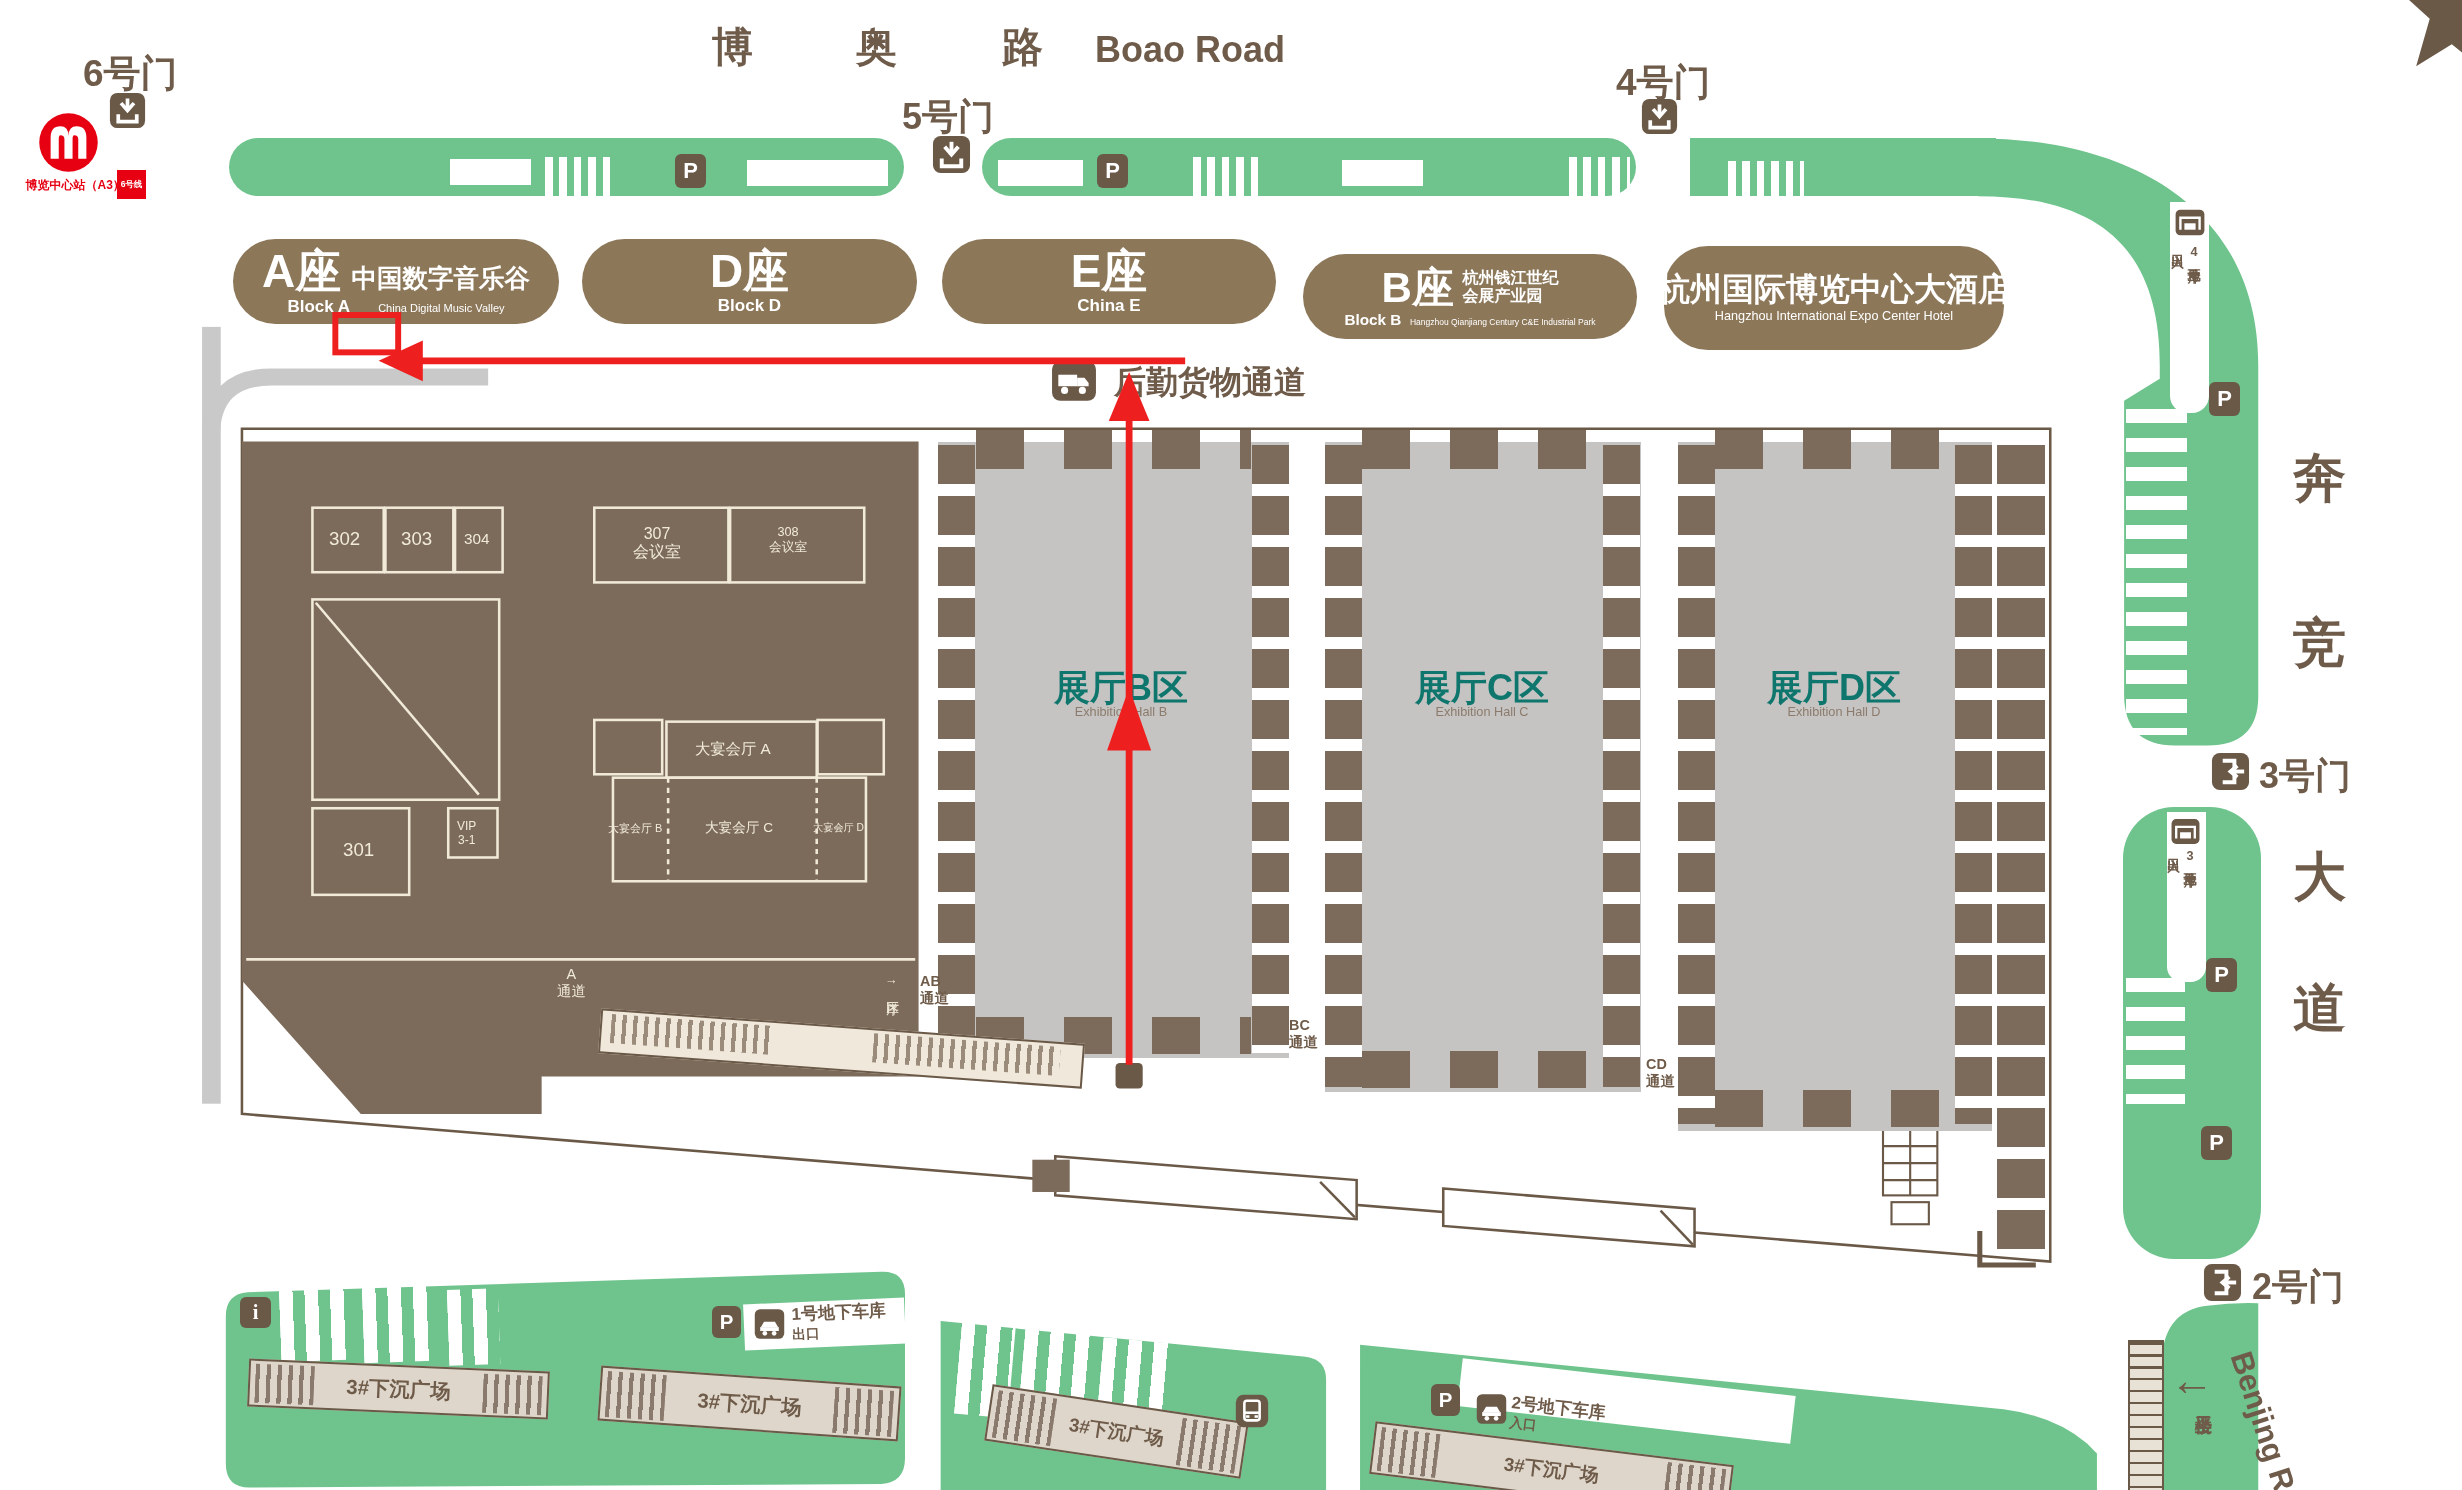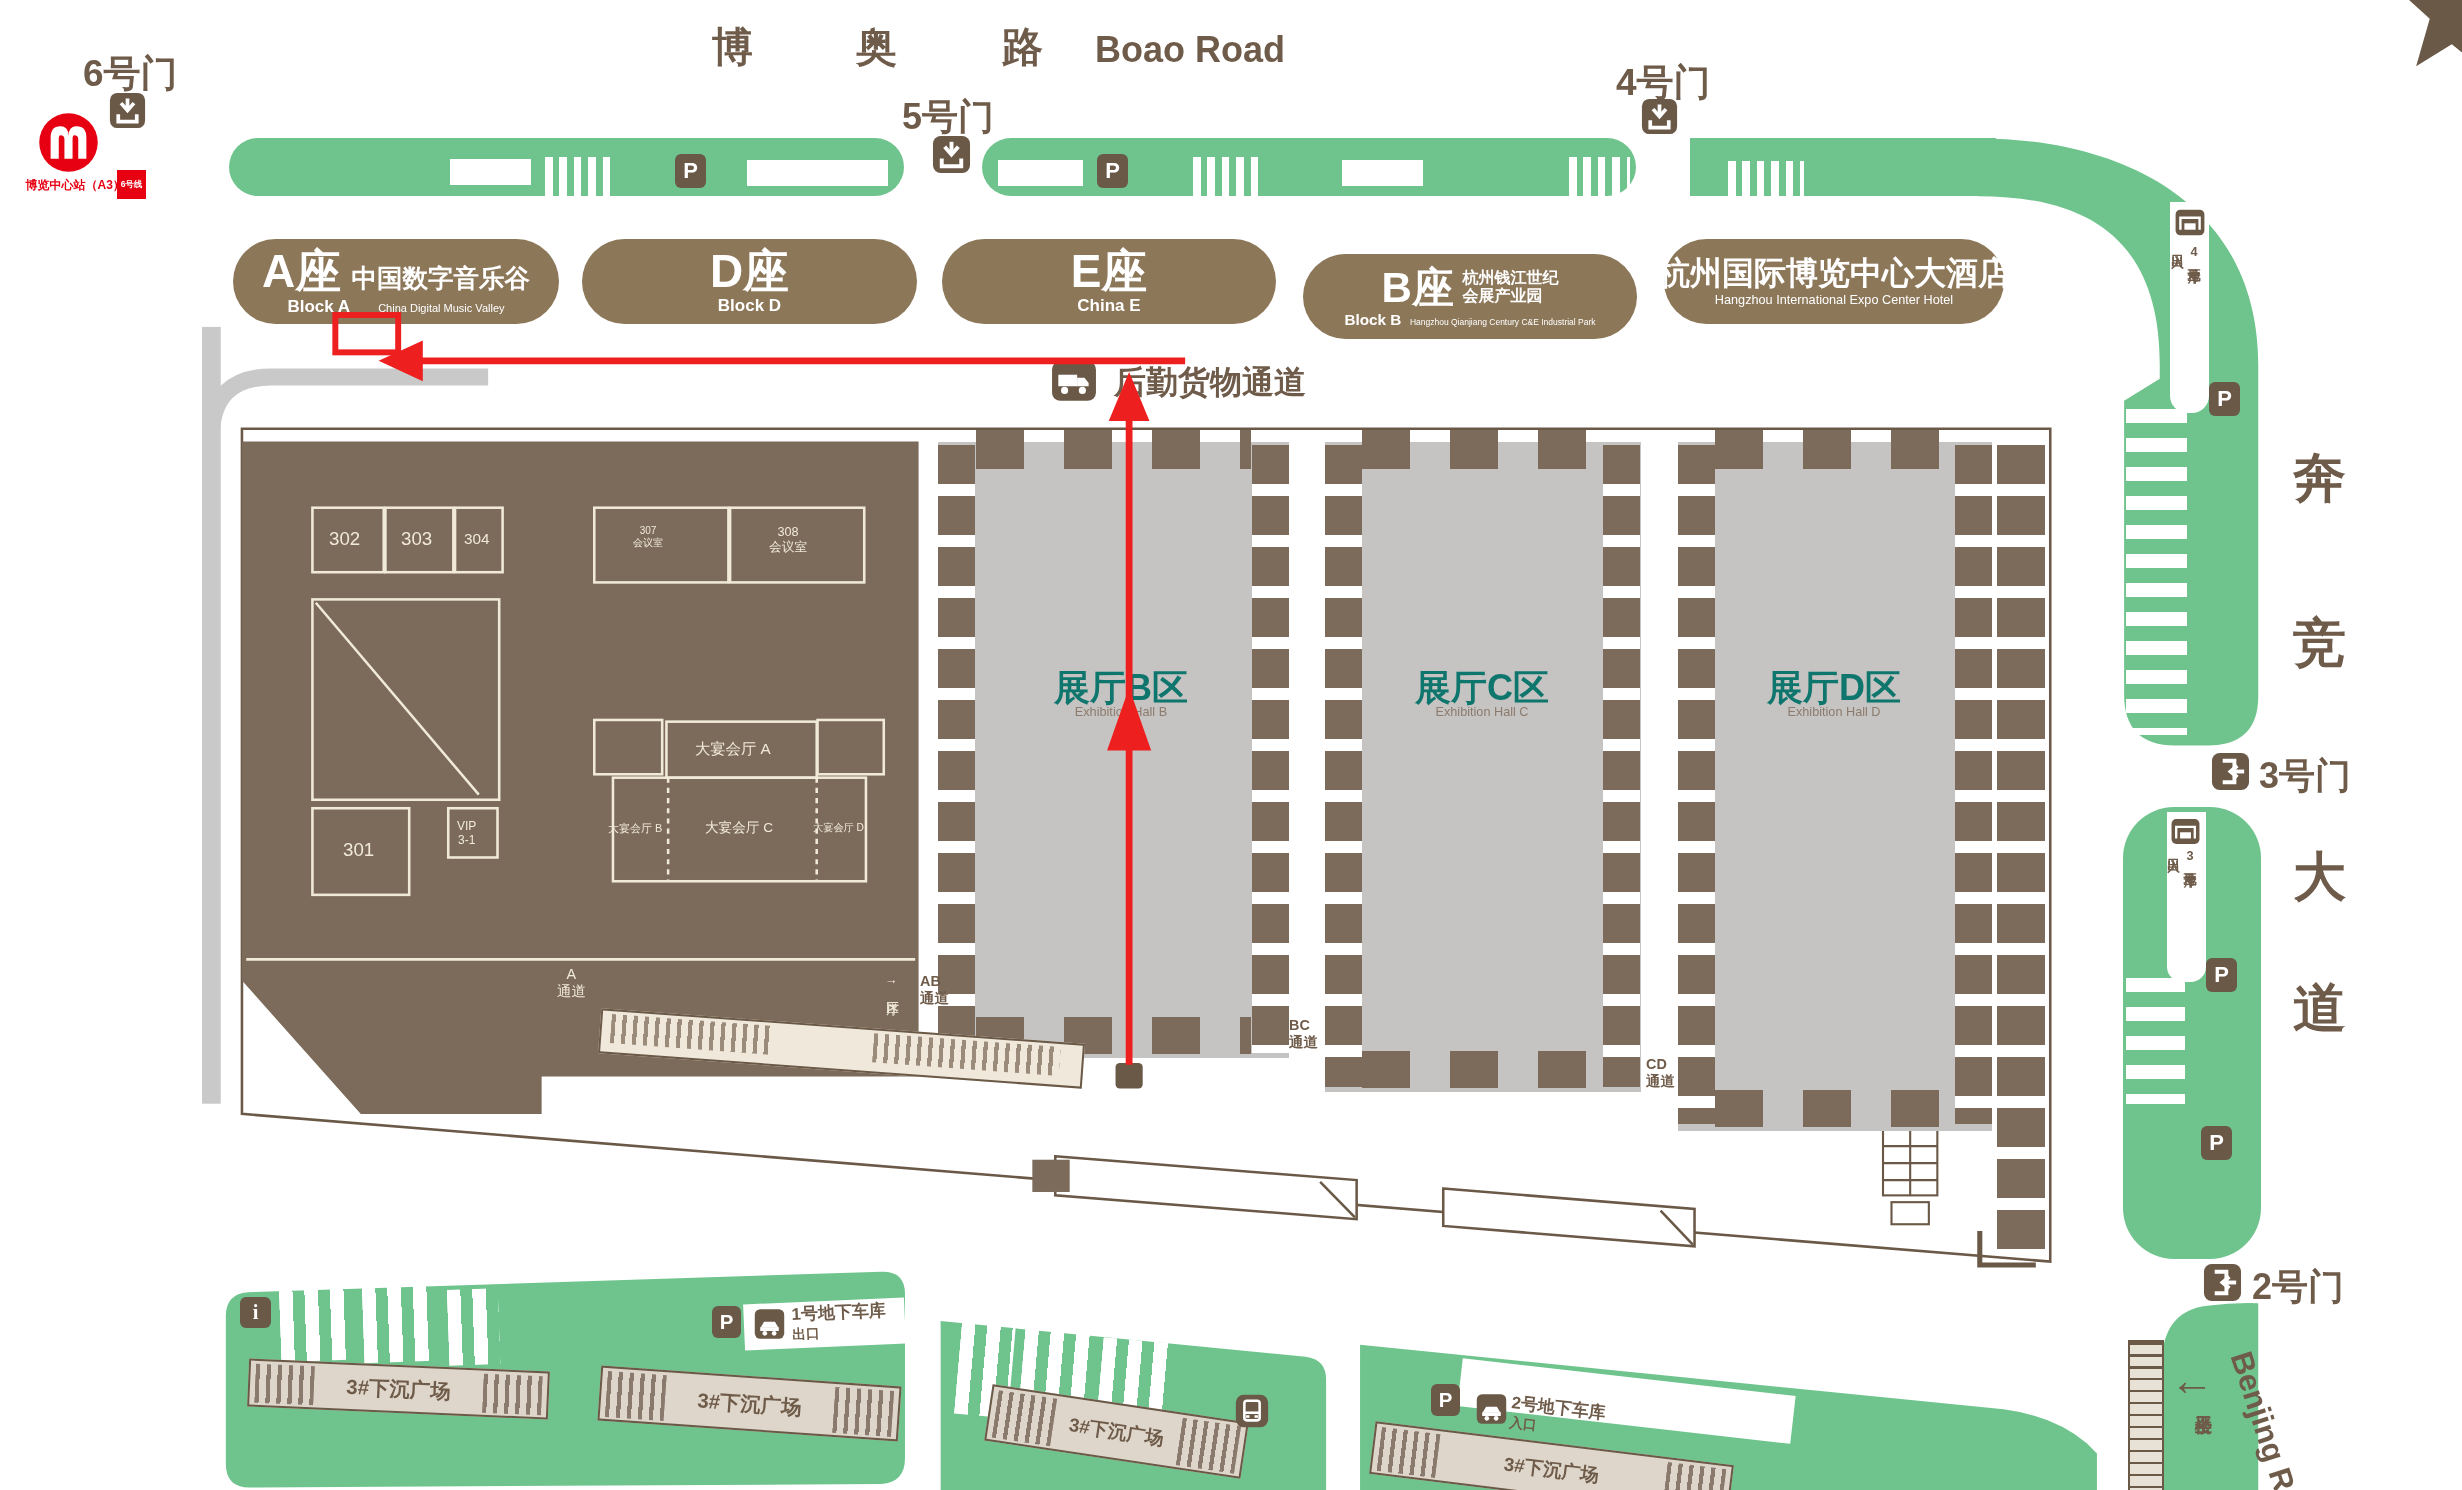--- a/index.html
+++ b/index.html
@@ -179,21 +179,21 @@
         <span>杭州钱江世纪</span>
         <span>会展产业园</span>
       </span>
     </div>
     <div style="display:flex;align-items:baseline;gap:8.5px;margin-top:1.7px;">
       <span style="font-size:15.3px;font-weight:bold;">Block B</span>
       <span style="font-size:8.5px;">Hangzhou Qianjiang Century C&amp;E Industrial Park</span>
     </div>
   </div>
 
-  <div class="oval" style="left:1664px;top:239px;width:340px;height:85px;">
+  <div class="oval" style="left:1664px;top:246px;width:340px;height:104px;">
     <span style="font-size:32px;font-weight:bold;white-space:nowrap;">杭州国际博览中心大酒店</span>
     <span style="font-size:12.7px;margin-top:3.4px;white-space:nowrap;">Hangzhou International Expo Center Hotel</span>
   </div>
 
   <svg class="abs" style="left:1051px;top:360px;" width="46" height="42" viewBox="0 0 44 40">
     <rect x="1" y="1" width="42" height="38" rx="8" fill="#6b5948"></rect>
     <rect x="7" y="14" width="18" height="11" fill="#fff"></rect>
     <path d="M25,17 h7 l4,5 v3 h-11 z" fill="#fff"></path>
     <circle cx="13" cy="29" r="3.4" fill="#fff"></circle>
     <circle cx="30" cy="29" r="3.4" fill="#fff"></circle>
@@ -226,21 +226,21 @@
   <div class="hall-en" style="left:1728px;top:705px;">Exhibition Hall D</div>
 
   <div class="roomlbl" style="left:329px;top:528px;font-size:18.7px;">302</div>
   <div class="roomlbl" style="left:401px;top:528px;font-size:18.7px;">303</div>
   <div class="roomlbl" style="left:464px;top:530px;font-size:15.3px;">304</div>
   <div class="roomlbl" style="left:343px;top:839px;font-size:18.7px;">301</div>
   <div class="roomlbl" style="left:457px;top:820px;font-size:12px;">
     <div>VIP</div>
       <div>3-1</div>
   </div>
-  <div class="roomlbl" style="left:633px;top:525px;font-size:10px;">
+  <div class="roomlbl" style="left:633px;top:525px;font-size:16px;">
     <div>307</div>
       <div>会议室</div>
   </div>
   <div class="roomlbl" style="left:769px;top:525px;font-size:12.7px;">
     <div>308</div>
       <div>会议室</div>
   </div>
   <div class="roomlbl" style="left:695px;top:740px;font-size:15.3px;white-space:nowrap;">大宴会厅 A</div>
   <div class="roomlbl" style="left:608px;top:822px;font-size:11px;white-space:nowrap;">大宴会厅 B</div>
   <div class="roomlbl" style="left:705px;top:820px;font-size:13.6px;white-space:nowrap;">大宴会厅 C</div>

